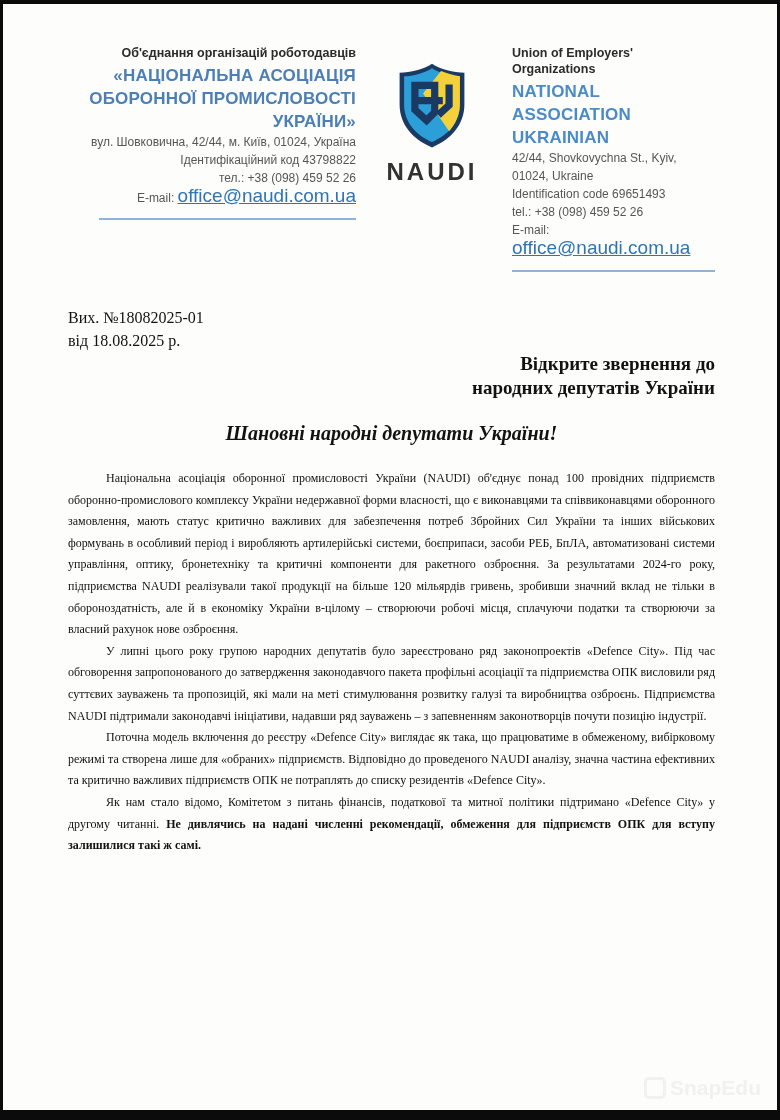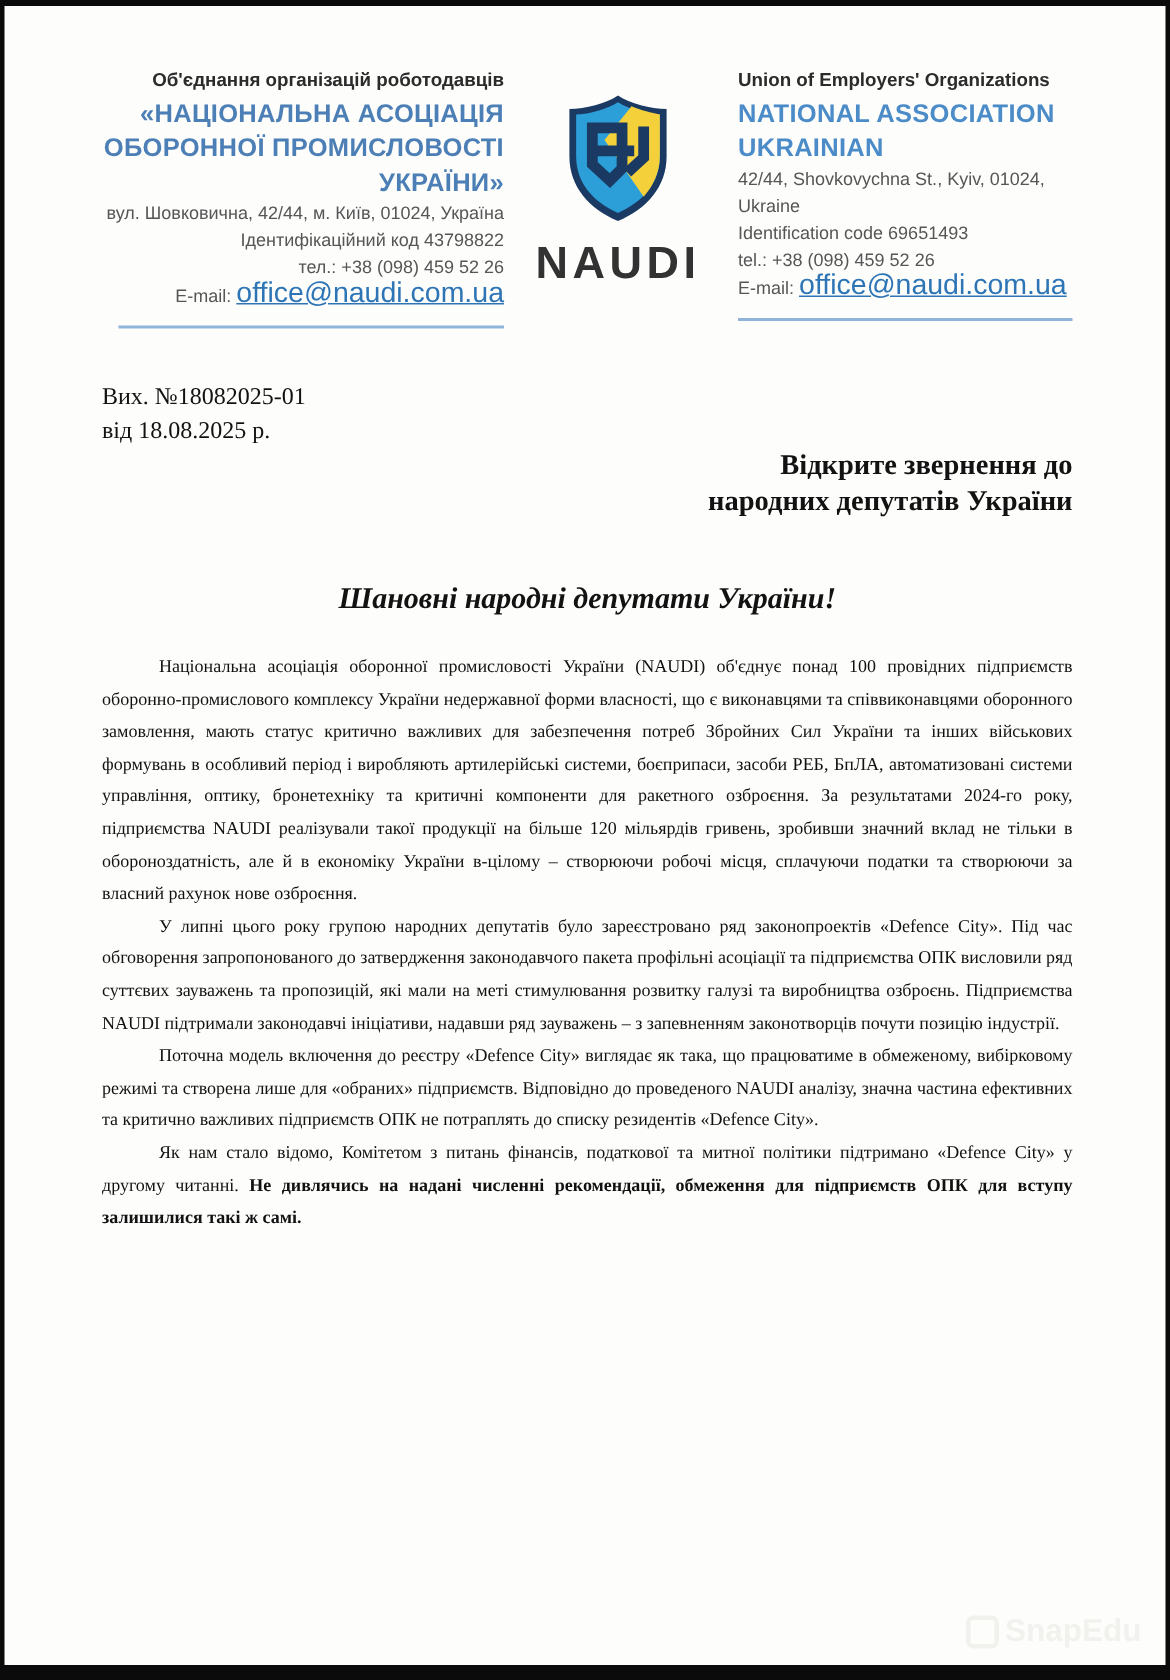--- a/index.html
+++ b/index.html
@@ -7,47 +7,47 @@
   body { font-family:"Liberation Sans", sans-serif; background:#0b0b0b; }
 
   .frame { position:relative; width:780px; height:1120px; background:#0b0b0b; }
   .page  { position:absolute; left:3px; top:4px; width:774px; height:1106px;
            background:#fdfdfc; overflow:hidden; }
 
   .doc { padding:0 62px 0 65px; }
 
   
   .hdr { display:flex; margin-top:41px; }
-  .hdr-left  { width:268px; text-align:right; }
+  .hdr-left  { width:268px; text-align:right;margin-left:20px; }
   .hdr-logo  { width:152px; text-align:center; padding-top:16px; }
   .hdr-right { flex:1; text-align:left; padding-left:4px; }
 
   .org-type { font-size:12.5px; font-weight:bold; color:#2b2b2b; line-height:16px; margin-bottom:3px; }
   .org-title { font-size:17px; font-weight:bold; line-height:23px; letter-spacing:.2px; }
   .hdr-left  .org-title { color:#4c7fb5; }
   .hdr-right .org-title { color:#4b8cc8; }
   .contact { font-size:12px; color:#565656; line-height:18px; }
   .contact:first-of-type { margin-top:4px; }
   .email-link { color:#2e75b6; text-decoration:underline; font-size:19px; }
   .hr-line { border:none; border-top:2px solid #8fb3d9; margin-top:11px; }
   .hdr-left .hr-line { width:96%; margin-left:4%; }
   .hdr-right .hr-line { width:100%; }
 
-  .logo-word { font-size:30px; font-weight:800; letter-spacing:3px; color:#323232;
+  .logo-word { font-size:24px; font-weight:800; letter-spacing:3px; color:#323232;
                margin-top:3px; font-family:"Liberation Sans", sans-serif; }
 
   
   .serif { font-family:"Liberation Serif", serif; color:#121212; }
 
   .meta { margin-top:34px; font-size:16px; line-height:23px; }
 
   .recipient { text-align:right; font-weight:bold;
                font-size:19px; line-height:24px; }
 
-  .salutation { margin-top:41px; margin-bottom:23px; text-align:center;
+  .salutation { margin-top:22px; margin-bottom:23px; text-align:center;
                 font-weight:bold; font-style:italic; font-size:20px; }
 
   .body-text p { font-size:12px; line-height:21.6px; text-align:justify;
                  text-indent:38px; color:#111; }
   .body-text .bold { font-weight:bold; }
 
   
   .watermark { position:absolute; right:16px; bottom:10px; display:flex; align-items:center;
                gap:4px; color:#f1f1ee; font-weight:bold; font-size:21px; user-select:none; }
   .wm-box { width:22px; height:22px; border:3px solid #f1f1ee; border-radius:5px; }

